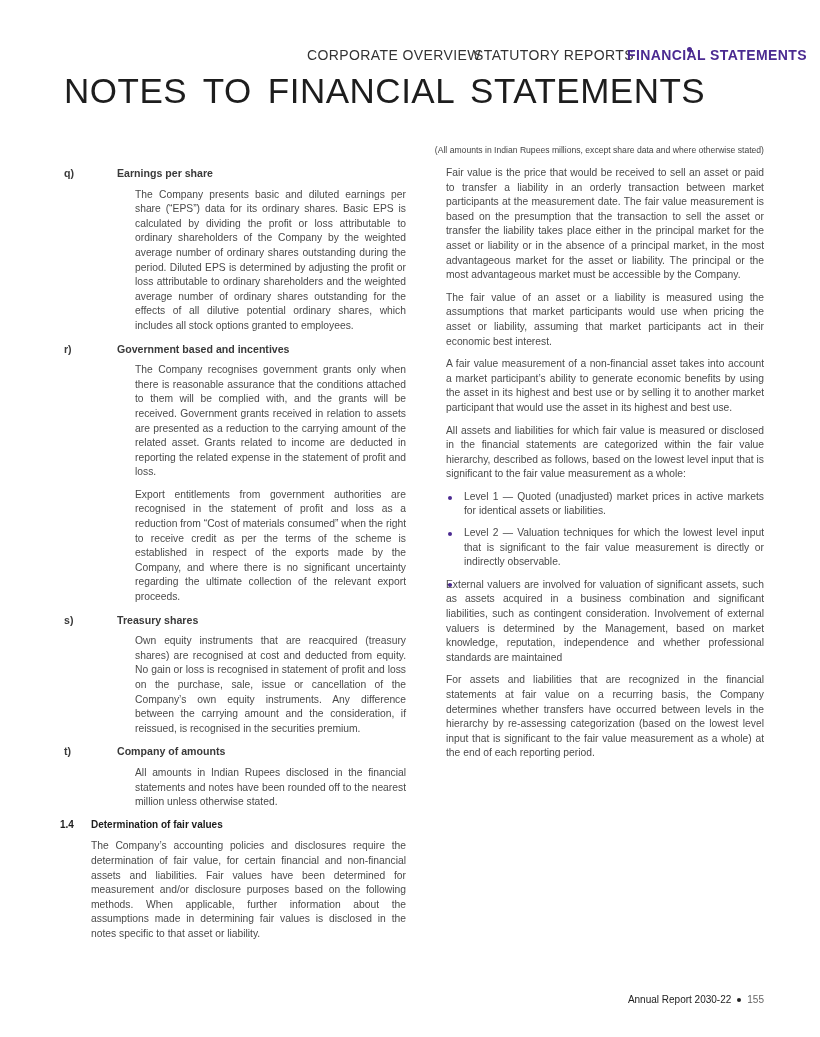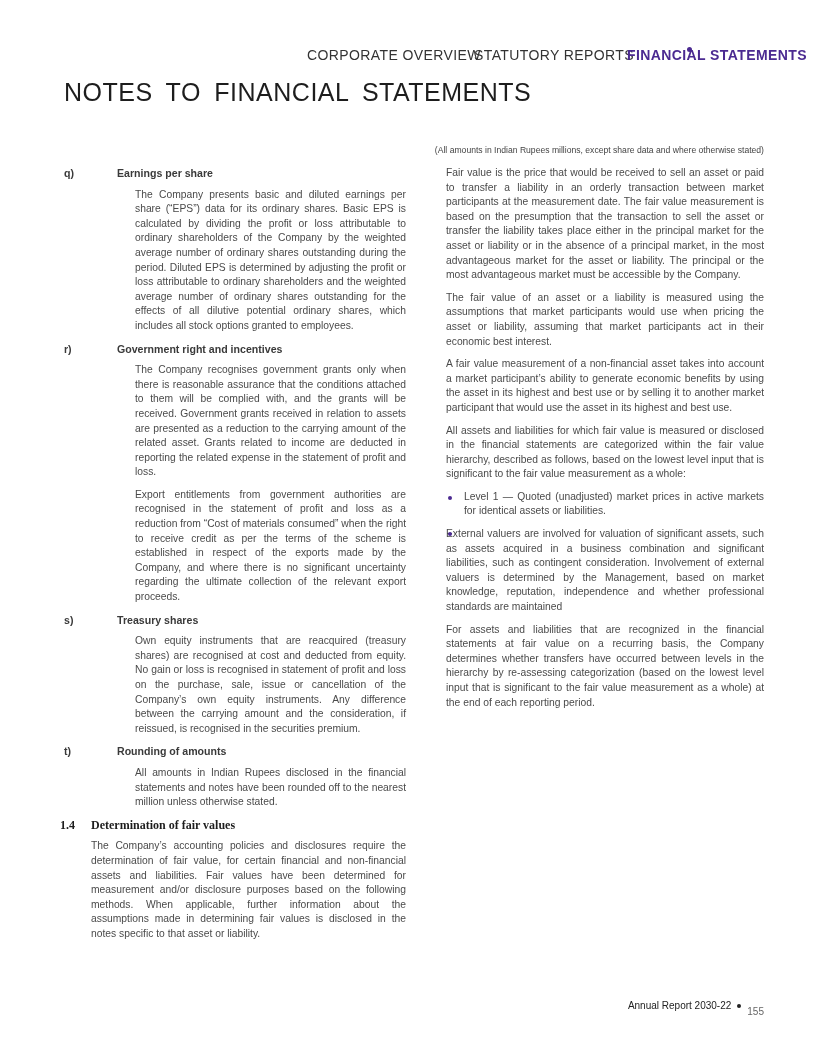--- a/index.html
+++ b/index.html
@@ -3,42 +3,42 @@
   <meta charset="utf-8">
   <style>
     html, body { margin: 0; padding: 0; background: #ffffff; }
     body { width: 820px; height: 1037px; position: relative; overflow: hidden;
       font-family: "Liberation Sans", sans-serif; color: #4a4a4a; }
     .topnav { position: absolute; top: 31px; left: 0; width: 820px; height: 24px; }
     .topnav .nav-item { position: absolute; top: 16px; font-size: 14px; letter-spacing: 0.4px;
       color: #333; text-transform: uppercase; white-space: nowrap; cursor: pointer; }
     .topnav .nav-item.active { color: #4b2a91; font-weight: bold; }
     .nav-dot { position: absolute; top: 16px; width: 5px; height: 5px; border-radius: 50%; background: #4b2a91; }
-    .page-title { position: absolute; top: 78px; left: 64px; font-size: 25px; color: #1d1d1d;
+    .page-title { position: absolute; top: 71px; left: 64px; font-size: 35px; color: #1d1d1d;
       letter-spacing: 0.5px; word-spacing: 6px; white-space: nowrap; }
     .amounts-note { position: absolute; top: 145px; right: 56px; font-size: 8.6px; color: #444; white-space: nowrap; }
     .col { position: absolute; top: 166px; font-size: 10.3px; line-height: 14.6px; text-align: justify; }
     .col-left { left: 64px; width: 342px; }
     .col-right { left: 446px; width: 318px; }
     .sub { position: relative; margin-bottom: 8px; }
     .sub-head { display: flex; font-weight: bold; color: #3a3a3a; font-size: 10.6px; margin-bottom: 7px; }
     .sub-letter { width: 53px; }
     .sub-body { margin-left: 71px; }
     .sub-body p { margin: 0 0 8px 0; }
-    .sec-head { display: flex; font-weight: bold; color: #1d1d1d; font-size: 12px; margin: 2px 0 7px -4px; font-family: Liberation Serif, serif; }
+    .sec-head { display: flex; font-weight: bold; color: #1d1d1d; font-size: 10px; margin: 2px 0 7px -4px; }
     .sec-num { width: 31px; }
     .sec-body { margin-left: 27px; }
     .sec-body p { margin: 0; }
     .col-right p { margin: 0 0 8px 0; }
     ul.levels { list-style: none; margin: 0 0 8px 0; padding: 0; }
     ul.levels li { position: relative; padding-left: 18px; margin-bottom: 7px; }
     ul.levels li .bullet { position: absolute; left: 2px; top: 6px; width: 4px; height: 4px; border-radius: 50%; background: #4b2a91; }
     .footer { position: absolute; top: 994px; right: 56px; font-size: 10px; color: #222; white-space: nowrap; display: flex; align-items: center; }
     .footer .fdot { display: inline-block; width: 4px; height: 4px; border-radius: 50%; background: #222; margin: 0 6px; }
-    .footer .pnum { color: #666; margin-top: 12px; }
+    .footer .pnum { color: #666; }
   </style>
 </head>
 <body>
 
 <div class="topnav">
   <span class="nav-item" style="left:307px;">CORPORATE OVERVIEW</span>
   <span class="nav-item" style="left:474px;">STATUTORY REPORTS</span>
   <span class="nav-item active" style="left:627px;">FINANCIAL STATEMENTS</span>
   <span class="nav-dot" style="left:687px;"></span>
 </div>
@@ -55,42 +55,42 @@
       <span>Earnings per share</span>
     </div>
     <div class="sub-body">
       <p>The Company presents basic and diluted earnings per share (“EPS”) data for its ordinary shares. Basic EPS is calculated by dividing the profit or loss attributable to ordinary shareholders of the Company by the weighted average number of ordinary shares outstanding during the period. Diluted EPS is determined by adjusting the profit or loss attributable to ordinary shareholders and the weighted average number of ordinary shares outstanding for the effects of all dilutive potential ordinary shares, which includes all stock options granted to employees.</p>
     </div>
   </div>
 
   <div class="sub">
     <div class="sub-head">
       <span class="sub-letter">r)</span>
-      <span>Government right and incentives</span>
+      <span>Government based and incentives</span>
     </div>
     <div class="sub-body">
       <p>The Company recognises government grants only when there is reasonable assurance that the conditions attached to them will be complied with, and the grants will be received. Government grants received in relation to assets are presented as a reduction to the carrying amount of the related asset. Grants related to income are deducted in reporting the related expense in the statement of profit and loss.</p>
       <p>Export entitlements from government authorities are recognised in the statement of profit and loss as a reduction from “Cost of materials consumed” when the right to receive credit as per the terms of the scheme is established in respect of the exports made by the Company, and where there is no significant uncertainty regarding the ultimate collection of the relevant export proceeds.</p>
     </div>
   </div>
 
   <div class="sub">
     <div class="sub-head">
       <span class="sub-letter">s)</span>
       <span>Treasury shares</span>
     </div>
     <div class="sub-body">
       <p>Own equity instruments that are reacquired (treasury shares) are recognised at cost and deducted from equity. No gain or loss is recognised in statement of profit and loss on the purchase, sale, issue or cancellation of the Company’s own equity instruments. Any difference between the carrying amount and the consideration, if reissued, is recognised in the securities premium.</p>
     </div>
   </div>
 
   <div class="sub">
     <div class="sub-head">
       <span class="sub-letter">t)</span>
-      <span>Rounding of amounts</span>
+      <span>Company of amounts</span>
     </div>
     <div class="sub-body">
       <p>All amounts in Indian Rupees disclosed in the financial statements and notes have been rounded off to the nearest million unless otherwise stated.</p>
     </div>
   </div>
 
   <div>
     <div class="sec-head">
       <span class="sec-num">1.4</span>
       <span>Determination of fair values</span>
@@ -107,20 +107,24 @@
   <p>A fair value measurement of a non-financial asset takes into account a market participant’s ability to generate economic benefits by using the asset in its highest and best use or by selling it to another market participant that would use the asset in its highest and best use.</p>
   <p>All assets and liabilities for which fair value is measured or disclosed in the financial statements are categorized within the fair value hierarchy, described as follows, based on the lowest level input that is significant to the fair value measurement as a whole:</p>
 
   <ul class="levels">
     <li>
       <span class="bullet"></span>
       <span>Level 1 — Quoted (unadjusted) market prices in active markets for identical assets or liabilities.</span>
     </li>
     <li>
       <span class="bullet"></span>
+      <span>Level 2 — Valuation techniques for which the lowest level input that is significant to the fair value measurement is directly or indirectly observable.</span>
+    </li>
+    <li>
+      <span class="bullet"></span>
     </li>
   </ul>
 
   <p>External valuers are involved for valuation of significant assets, such as assets acquired in a business combination and significant liabilities, such as contingent consideration. Involvement of external valuers is determined by the Management, based on market knowledge, reputation, independence and whether professional standards are maintained</p>
   <p>For assets and liabilities that are recognized in the financial statements at fair value on a recurring basis, the Company determines whether transfers have occurred between levels in the hierarchy by re-assessing categorization (based on the lowest level input that is significant to the fair value measurement as a whole) at the end of each reporting period.</p>
 </div>
 
 <div class="footer">
   <span>Annual Report 2030-22</span>
   <span class="fdot"></span>

